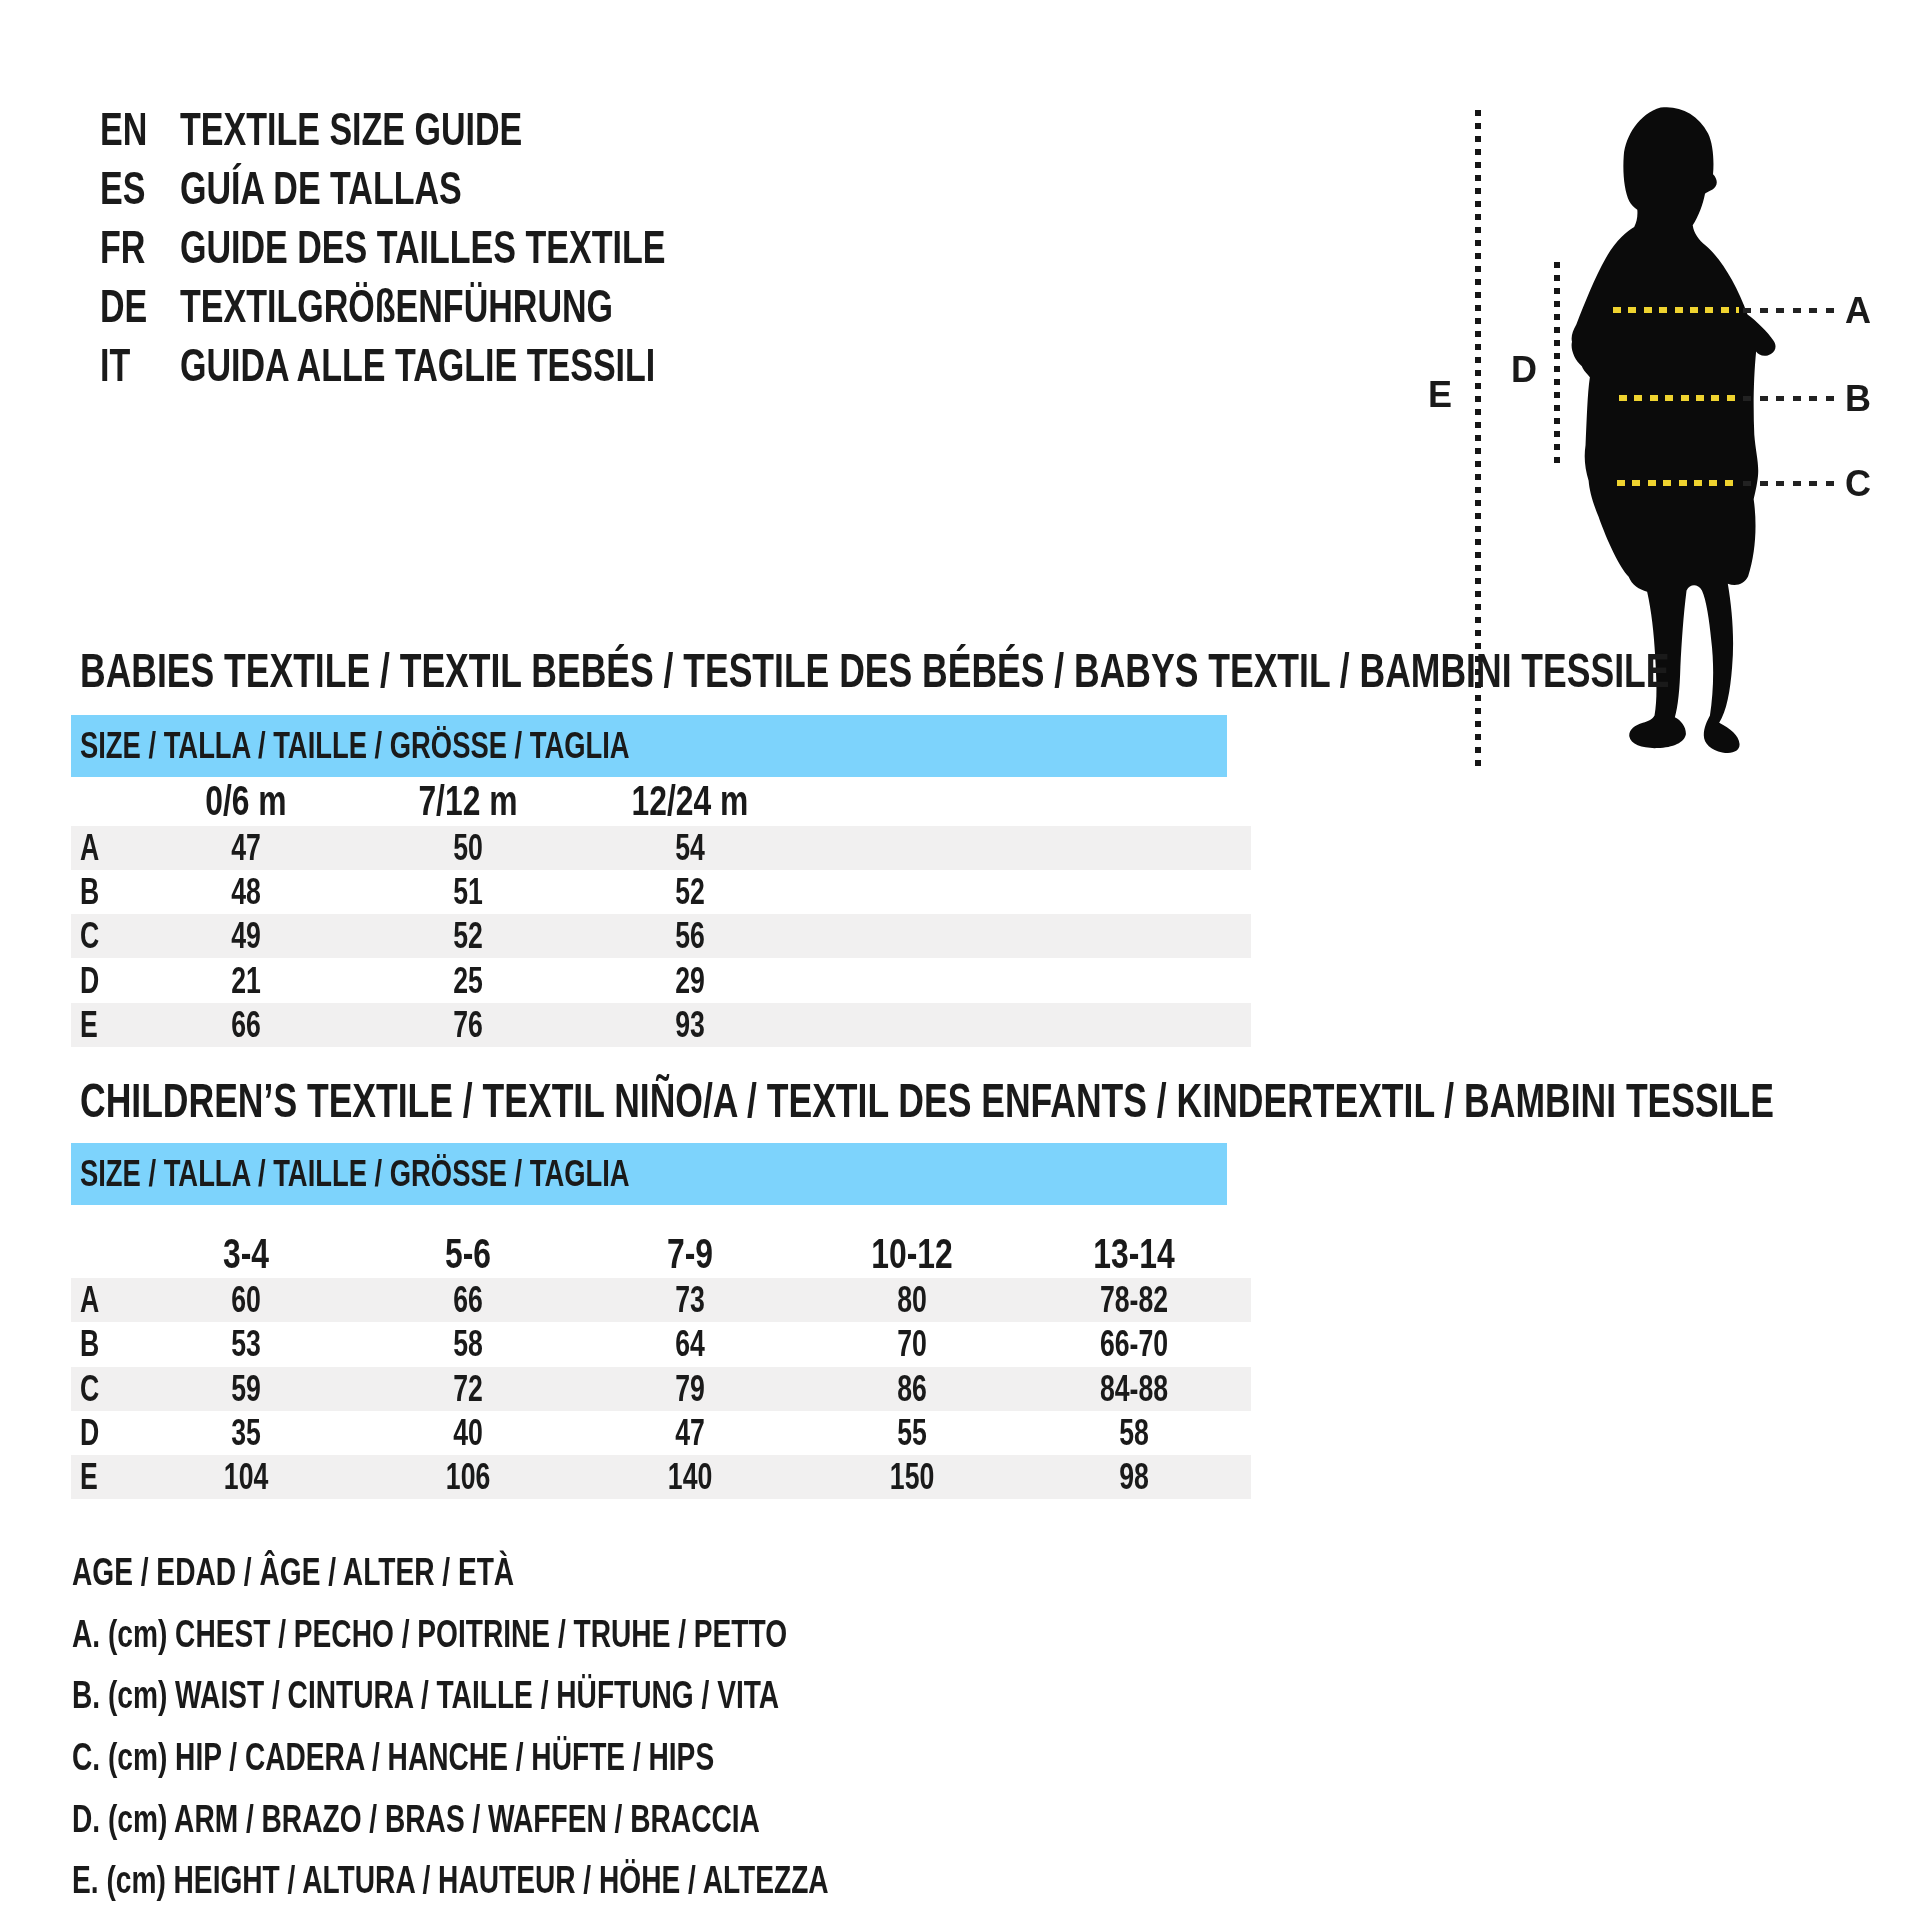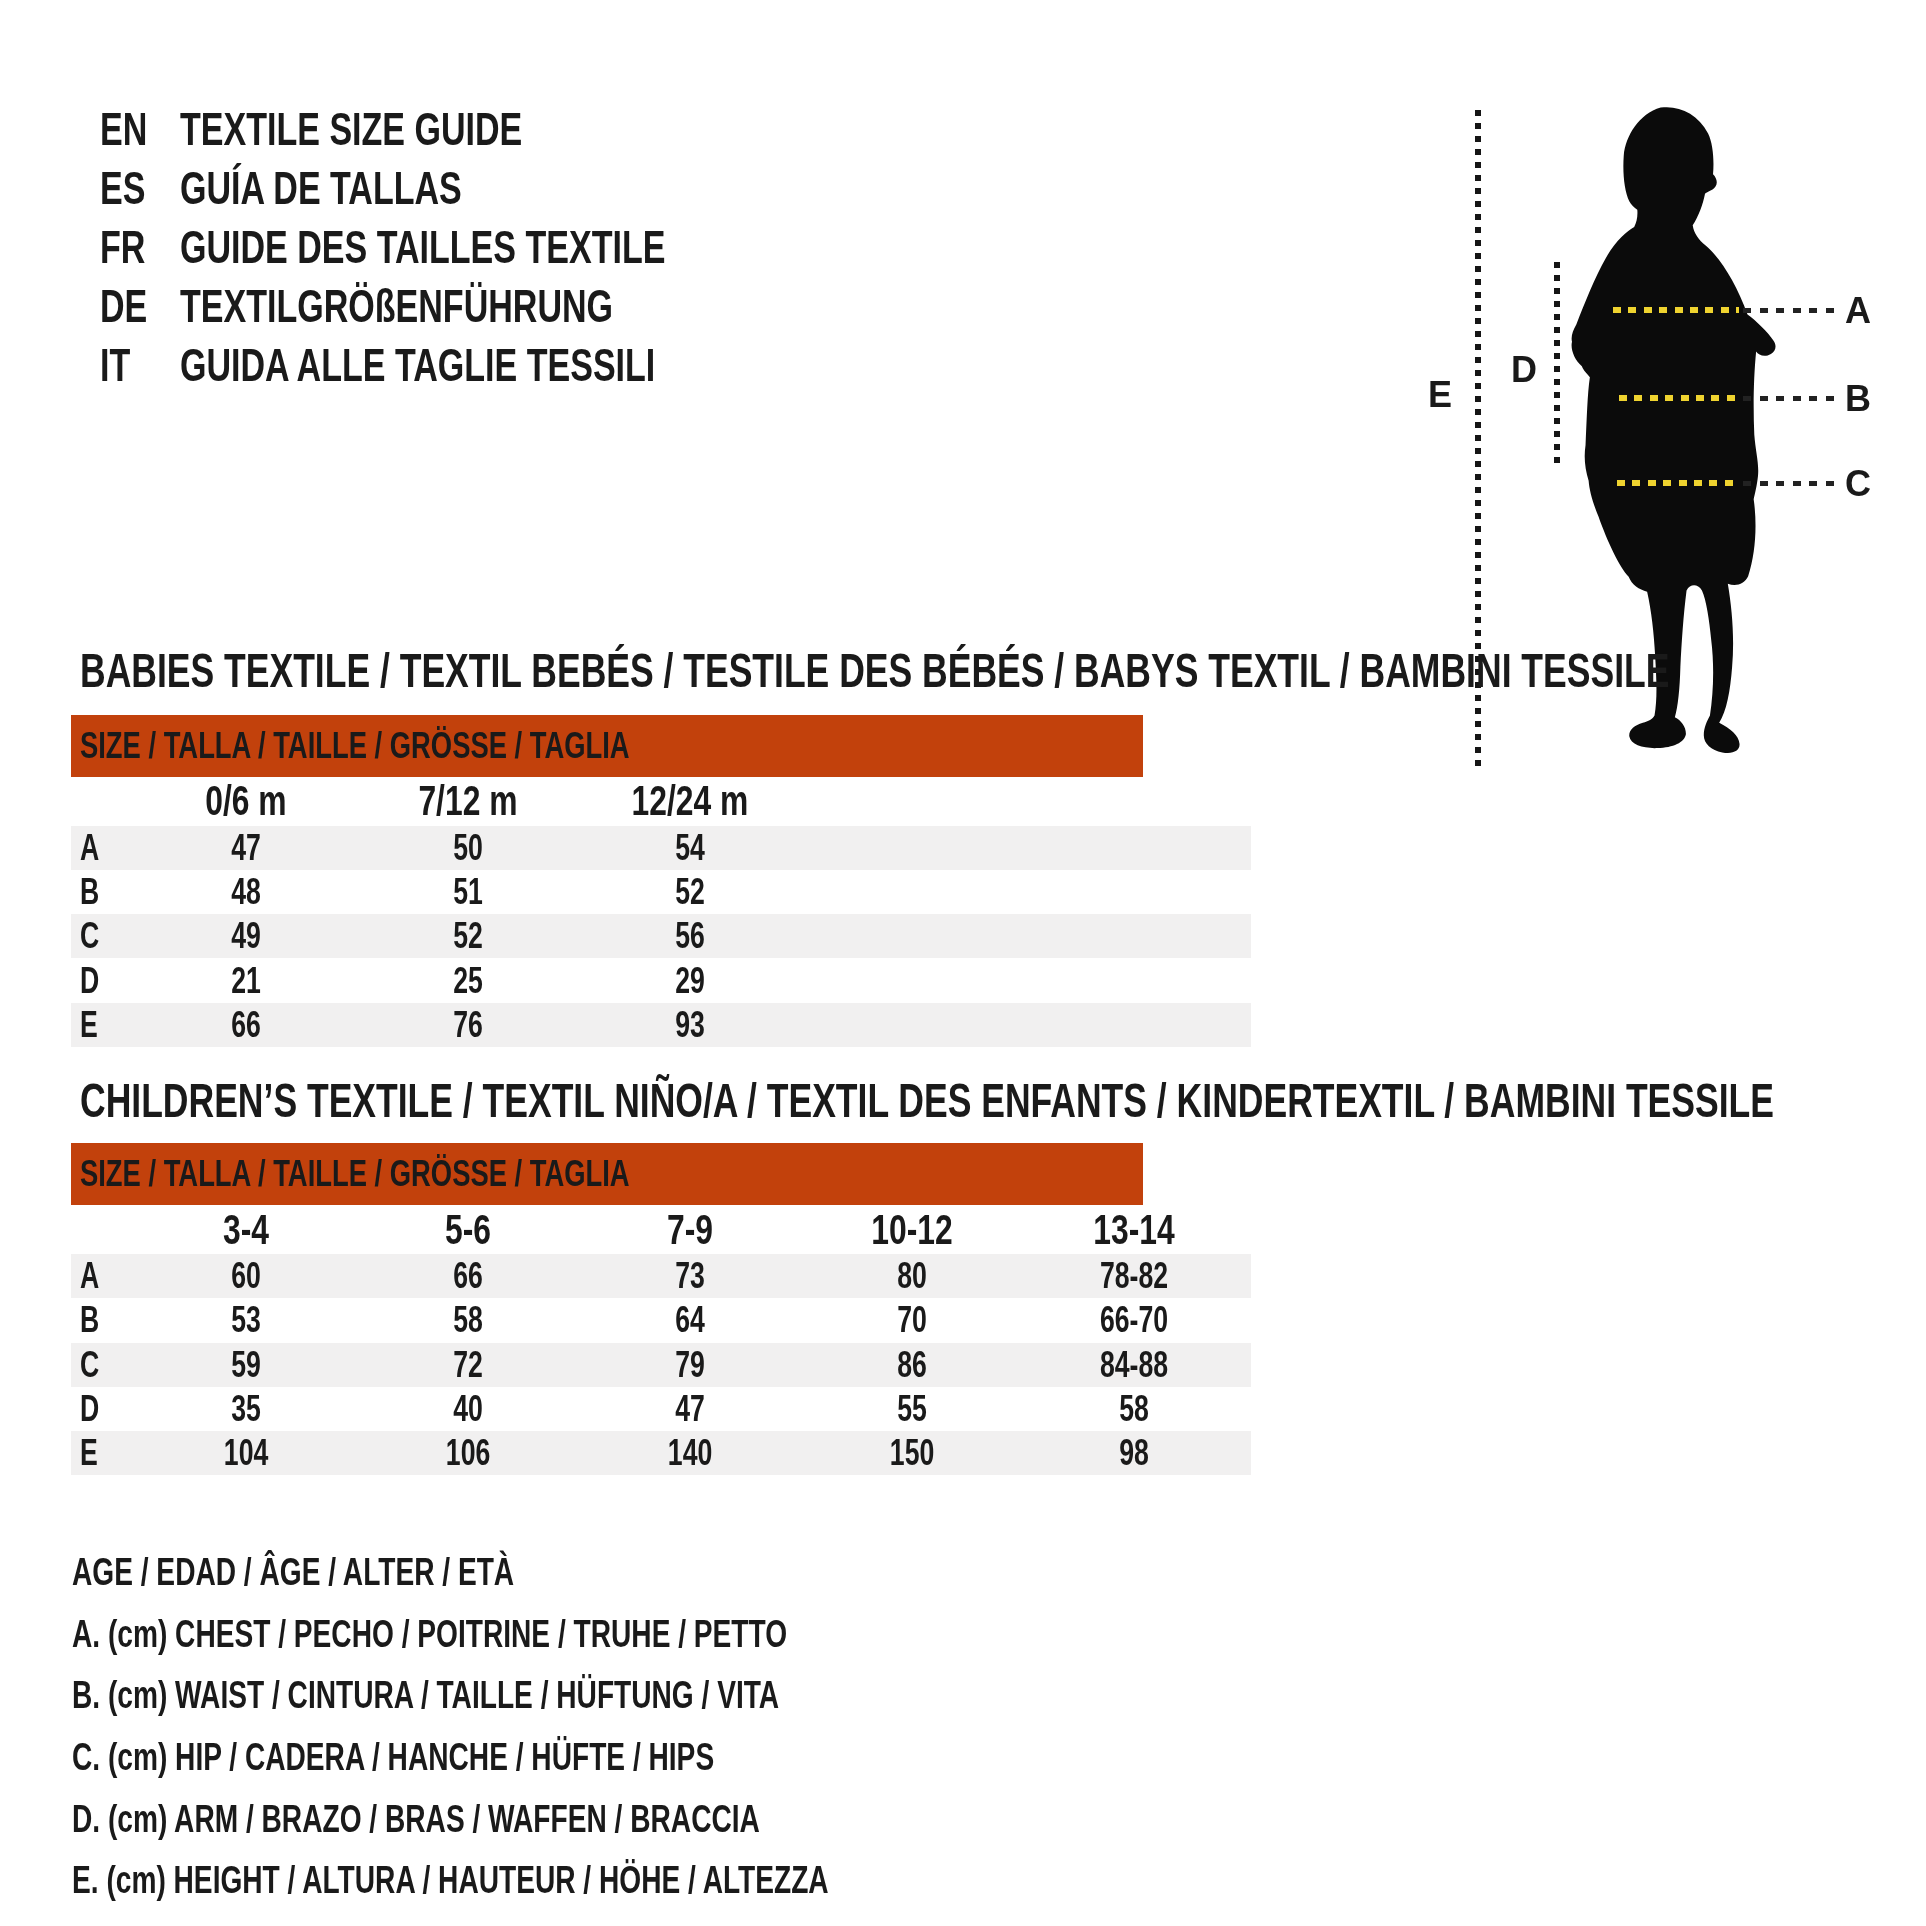--- a/index.html
+++ b/index.html
@@ -31,38 +31,38 @@
   .lang-code { position: absolute; left: 0; top: 0; margin-left: 20px; }
   .lang-title { position: absolute; left: 100px; top: 0; }
 
   
   .section-heading { position: absolute; left: 80px; font-size: 48px; line-height: 49px; }
 
   
   .size-bar {
     position: absolute;
     left: 71px;
-    width: 1072px;
+    width: 1156px;
     height: 62px;
-    background: #c2410c;
+    background: #7dd3fc;
     line-height: 62px;
     font-size: 37px;
   }
   .size-bar .cnd { margin-left: 9.2px; }
 
   
   .tbl-row {
     position: absolute;
     left: 71px;
     width: 1171px;
     display: grid;
     padding-left: 9.2px;
   }
   .cols-3 { grid-template-columns: 55px 222px 222px 222px; }
-  .cols-5 { grid-template-columns: 55px 222px 222px 222px 222px 222px; }
+  .cols-5 { grid-template-columns: 55px 222px 222px 222px 222px 222px; margin-top: 24px; }
   .tbl-head { height: 49px; line-height: 49px; font-size: 43px; }
   .tbl-data { height: 44px; line-height: 44px; font-size: 36px; }
   .tbl-data.odd { background: #f1f0f0; }
   .cell-c { text-align: center; }
   .cell-l { text-align: left; }
 
   
   .legend-line { position: absolute; left: 72px; font-size: 38px; line-height: 49px; margin-top: 36px; }
 
   

